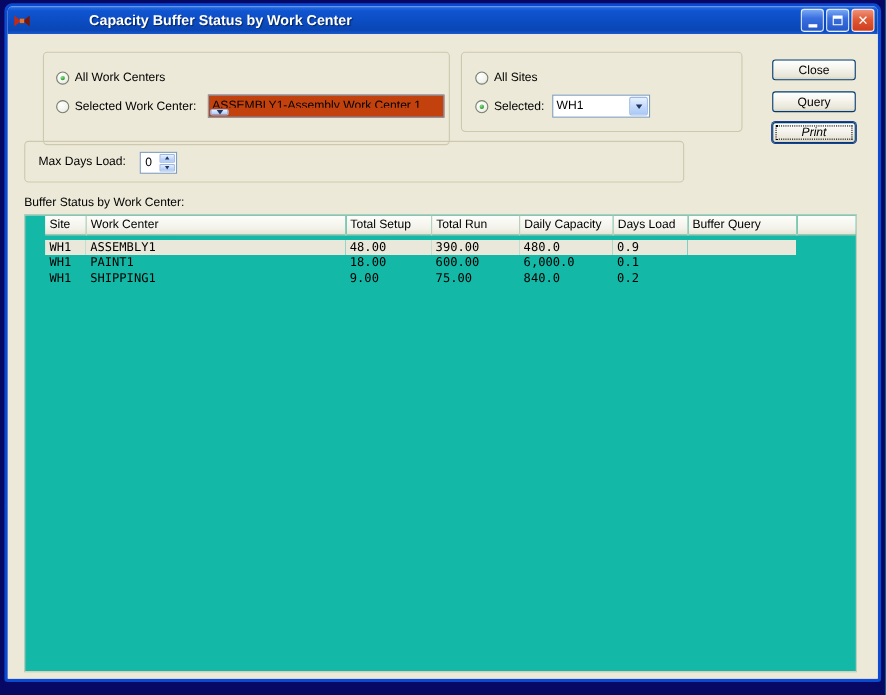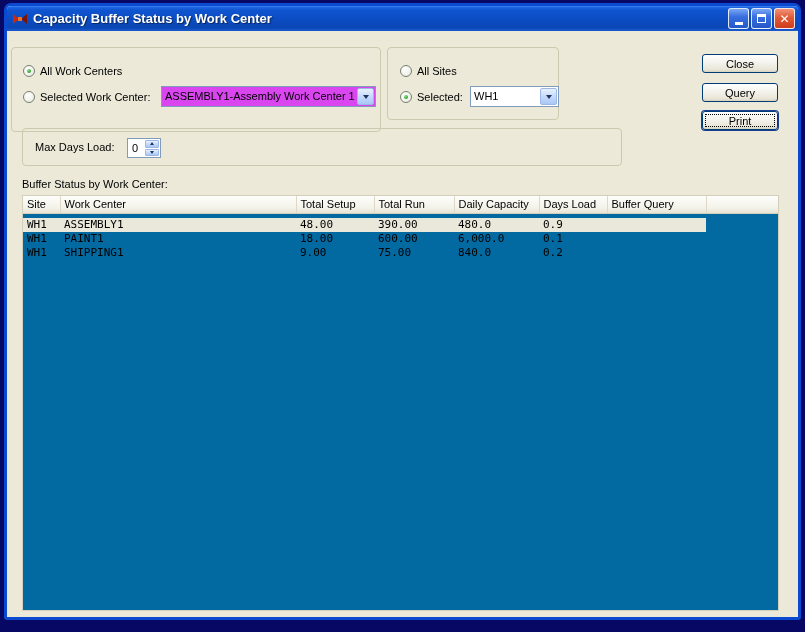--- a/index.html
+++ b/index.html
@@ -17,20 +17,21 @@
     border:3px solid #0b4ad0;
     border-radius:7px 7px 3px 3px;
     background:#ece9d8;
     overflow:hidden;
   }
   .titlebar {
     height:25px;
     background:linear-gradient(180deg,#3b8bf5 0%,#1e63e0 6%,#0f54d0 16%,#0b4bc0 60%,#0a46b4 86%,#1a5ad0 100%);
     display:flex; align-items:center;
     padding:0 3px 0 5px;
+    gap:48px;
   }
   .titlebar .title {
     color:#fff; font-weight:bold; font-size:13px;
     text-shadow:1px 1px 1px rgba(0,0,0,.5);
     margin-left:5px; flex:1;
     white-space:nowrap; overflow:hidden;
   }
   .win-btns { display:flex; gap:2px; }
   .win-btn {
     width:21px; height:21px; border-radius:3px;
@@ -45,22 +46,22 @@
   .glyph-close { color:#fff; font-size:12px; font-weight:bold; line-height:1; }
 
   .content { position:relative; height:586px; background:#ece9d8; }
 
   
   .groupbox {
     position:absolute;
     border:1px solid #cdc9ae;
     border-radius:4px;
   }
-  .gb-workcenters { left:4px;  top:16px; width:370px; height:85px; }
-  .gb-sites       { left:380px; top:16px; width:172px; height:73px; }
+  .gb-workcenters { left:32px;  top:16px; width:370px; height:85px; }
+  .gb-sites       { left:412px; top:16px; width:256px; height:73px; }
   .gb-maxdays     { left:15px;  top:97px; width:600px; height:38px; }
 
   
   .radio-row { position:absolute; display:flex; align-items:center; height:21px; }
   .radio {
     width:12px; height:12px; border-radius:50%;
     border:1px solid #78806e;
     background:radial-gradient(circle at 35% 30%,#ffffff 0%,#f2f2ee 60%,#dcdcd2 100%);
     margin-right:5px; position:relative; flex:0 0 auto;
   }
@@ -70,21 +71,21 @@
     background:radial-gradient(circle at 35% 30%,#8be28b 0%,#3fae3f 55%,#1d7c1d 100%);
   }
   .radio-label { white-space:nowrap; }
 
   
   .combo {
     position:absolute; height:21px;
     border:1px solid #7f9db9; background:#fff;
     display:flex; align-items:stretch;
   }
-  .combo.dim { background:#d946ef; }
+  .combo.dim { background:#c2410c;flex-direction:column; }
   .combo-value {
     flex:1; padding:3px 3px 0 3px; white-space:nowrap; overflow:hidden;
   }
   .combo-arrow {
     width:17px; margin:1px; border:1px solid #9cb8e8; border-radius:2px;
     background:linear-gradient(180deg,#e8f1fd 0%,#c6dbfb 50%,#a9c7f6 100%);
     display:flex; align-items:center; justify-content:center;
   }
   .tri-down { width:0; height:0; border-left:3px solid transparent; border-right:3px solid transparent; border-top:4px solid #21355f; }
   .tri-up   { width:0; height:0; border-left:3px solid transparent; border-right:3px solid transparent; border-bottom:4px solid #21355f; }
@@ -92,21 +93,21 @@
   
   .xp-button {
     position:absolute; left:695px; width:76px; height:19px;
     border:1px solid #003c74; border-radius:3px;
     background:linear-gradient(180deg,#ffffff 0%,#f4f3ec 45%,#e9e6d8 85%,#d8d2bf 100%);
     font-family:inherit; font-size:11px; color:#000;
     text-align:center; line-height:18px;
   }
   .xp-button.default {
     box-shadow:0 0 0 1px #1c3f94;
-    outline:1px dotted #000; outline-offset:-4px;
+    outline:1px dotted #000; outline-offset:-4px;font-style:italic;
   }
 
   
   .spinbox {
     position:absolute; left:104px; top:9px; width:34px; height:20px;
     border:1px solid #7f9db9; background:#fff; display:flex;
   }
   .spin-value { flex:1; padding:3px 0 0 4px; }
   .spin-btns { width:14px; display:flex; flex-direction:column; margin:1px; gap:1px; }
   .spin-btn {
@@ -115,21 +116,21 @@
     display:flex; align-items:center; justify-content:center;
   }
   .spin-btn .tri-up, .spin-btn .tri-down { border-left-width:2px; border-right-width:2px; border-top-width:3px; border-bottom-width:3px; }
 
   .maxdays-label { position:absolute; left:12px; top:12px; }
 
   
   .grid-caption { position:absolute; left:15px; top:147px; }
   .grid-wrap {
     position:absolute; left:15px; top:164px; width:757px; height:416px;
-    border:1px solid #d3cfbb; background:#0369a1; overflow:hidden;
+    border:1px solid #d3cfbb; background:#14b8a6; overflow:hidden;padding-left:18px;
   }
   table.grid { border-collapse:collapse; table-layout:fixed; width:100%; }
   table.grid th {
     height:17px; font-weight:normal; text-align:left;
     background:linear-gradient(180deg,#fdfdfb 0%,#f3f2e9 70%,#e7e4d4 100%);
     border-right:1px solid #ddd9c6; border-bottom:1px solid #d3cfbb;
     padding:0 4px; white-space:nowrap; overflow:hidden;
   }
   table.grid th.num, table.grid td.num { text-align:left; }
   table.grid th.filler { border-right:none; }

